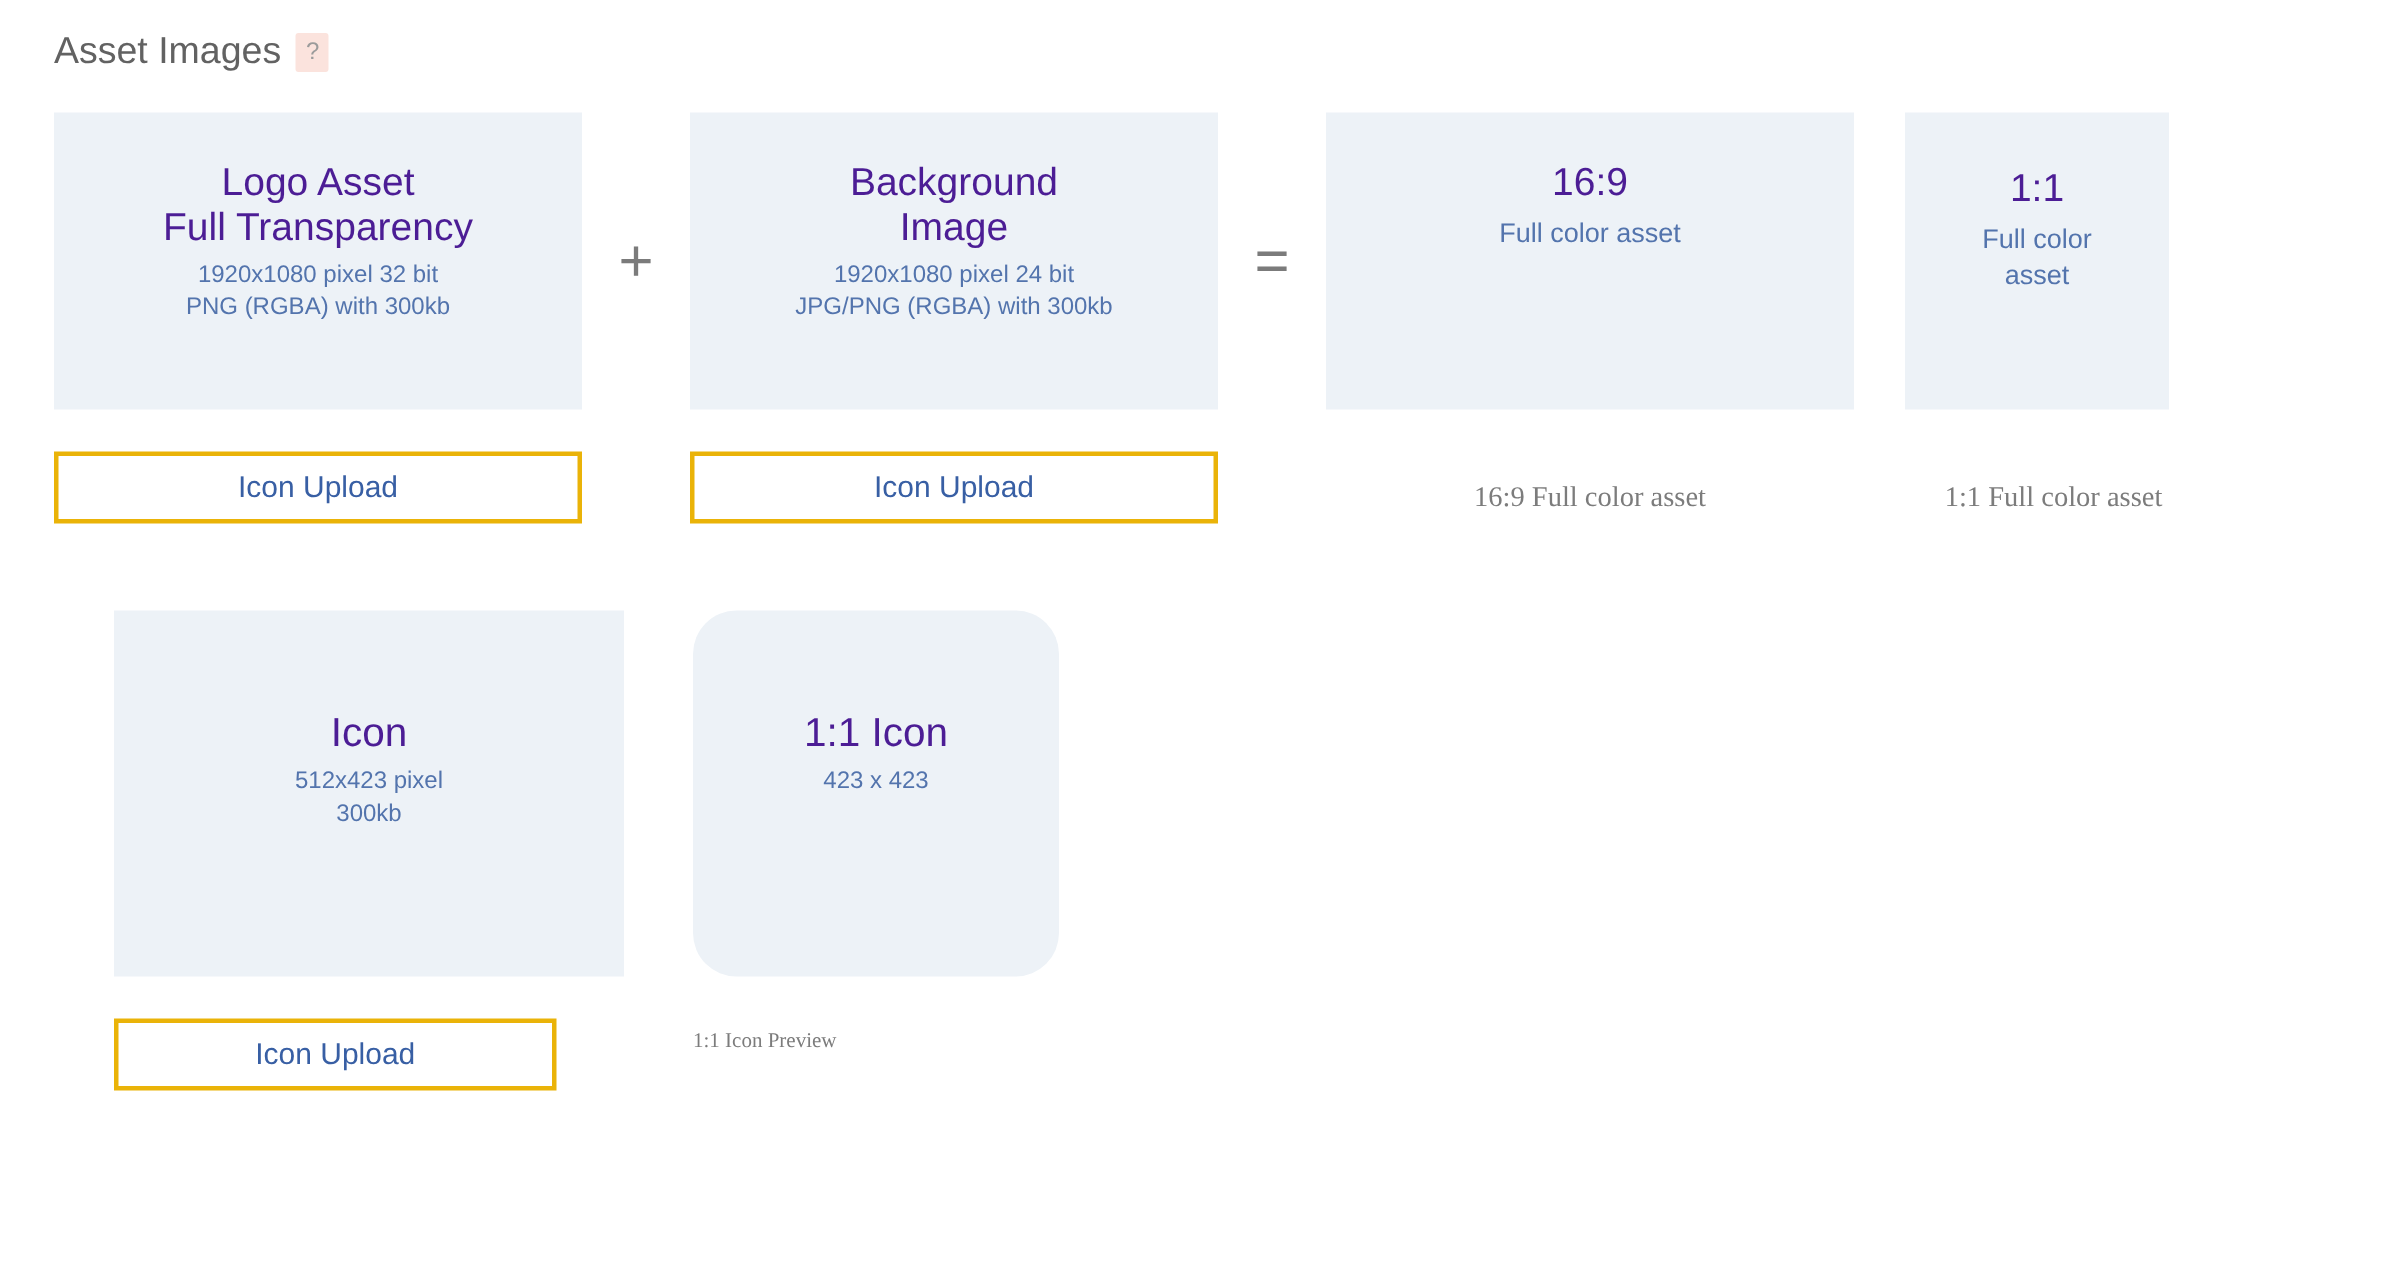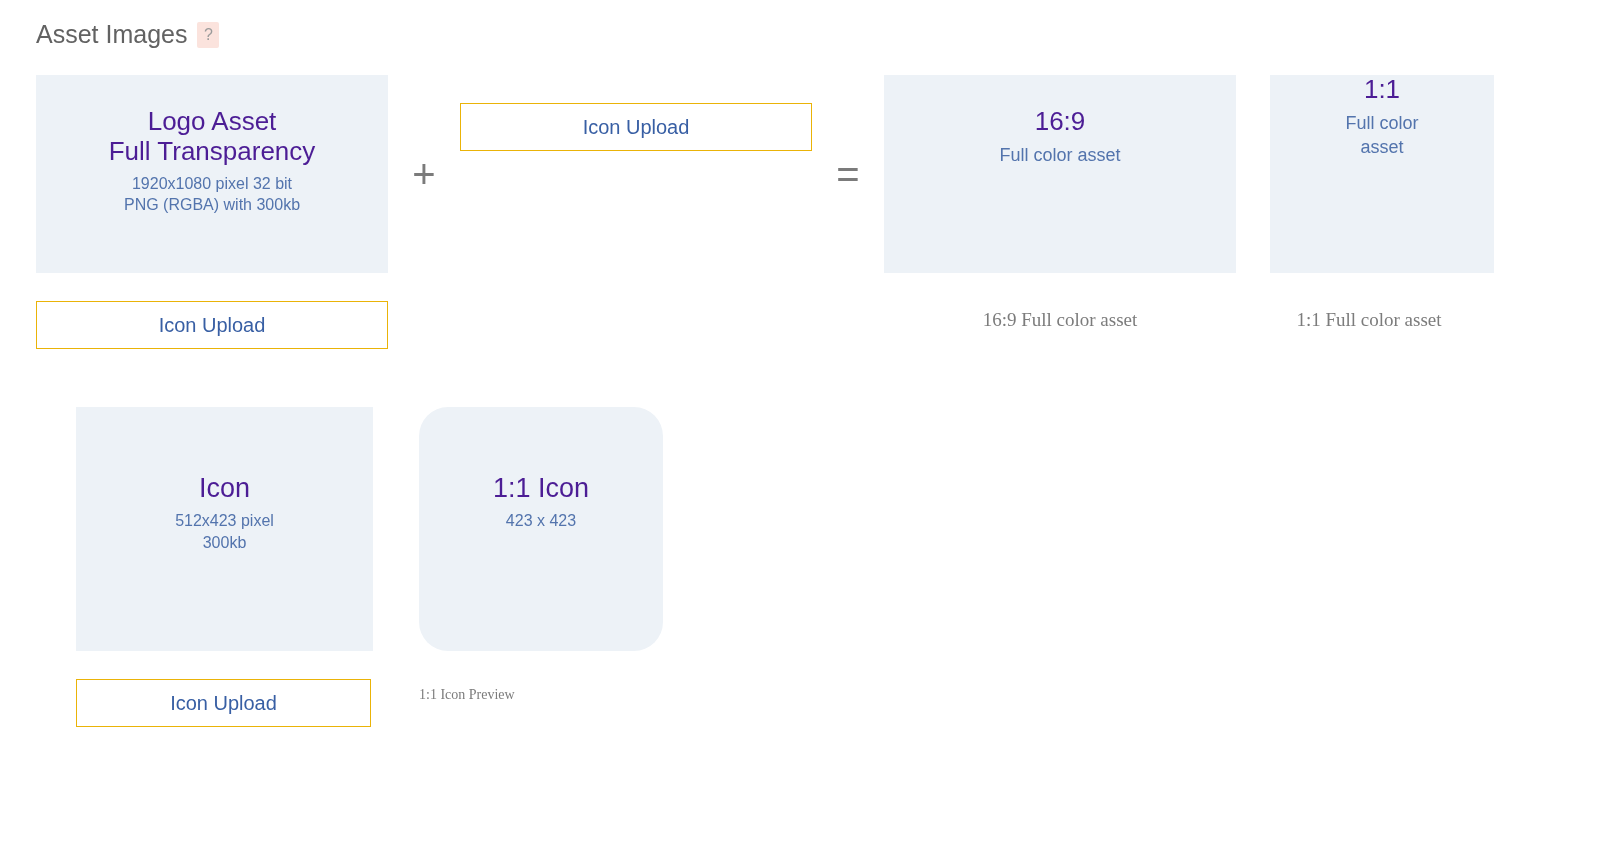--- a/index.html
+++ b/index.html
@@ -64,51 +64,51 @@
       align-items: center;
       justify-content: center;
       color: #7b7b7b;
       font-size: 40px;
       font-weight: 300;
     }
 
     
     .card-16x9 { width: 352px; height: 198px; padding-top: 32px; }
     .card-16x9 .title { font-size: 26px; }
-    .card-1x1-sm { width: 224px; height: 198px; }
+    .card-1x1-sm { width: 176px; height: 198px; padding-top: 36px; }
     .card-1x1-sm .title { font-size: 26px; }
     .op1 { width: 72px; height: 198px; }
 
     .upload-btn {
       margin-top: 28px;
       height: 48px;
-      border: 1px solid #eab308;
+      border: 3px solid #eab308;
       background: #ffffff;
       color: #385fa4;
       font-size: 20px;
       font-family: inherit;
       cursor: pointer;
       width: 352px;
     }
     .upload-btn.small { width: 295px; }
 
     .caption {
-      margin-top: 36px;
+      margin-top: 48px;
       text-align: center;
       color: #7c7c7c;
       font-family: Georgia, "Times New Roman", serif;
       font-size: 19px;
     }
     .caption.w16x9 { width: 352px; }
     .caption.w1x1  { width: 198px; }
 
     
     .row2 { margin-top: 58px; }
     .row2 .col { display: flex; flex-direction: column; }
-    .card-icon { width: 297px; height: 244px; padding-top: 66px; }
+    .card-icon { width: 340px; height: 244px; padding-top: 66px; }
     .card-icon .title { font-size: 27px; }
     .card-icon-preview { width: 244px; height: 244px; padding-top: 66px; border-radius: 29px; }
     .card-icon-preview .title { font-size: 27px; }
 
     .caption2 {
       margin-top: 36px;
       color: #7c7c7c;
       font-family: Georgia, "Times New Roman", serif;
       font-size: 14px;
     }
@@ -136,20 +136,30 @@
         <span>1920x1080 pixel 32 bit</span><br>
         <span>PNG (RGBA) with 300kb</span>
       </div>
     </div>
     <button class="upload-btn">Icon Upload</button>
   </div>
 
   <div class="op op1">+</div>
 
   <div class="col">
+    <div class="card card-16x9">
+      <div class="title">
+        <span>Background</span><br>
+        <span>Image</span>
+      </div>
+      <div class="spec">
+        <span>1920x1080 pixel 24 bit</span><br>
+        <span>JPG/PNG (RGBA) with 300kb</span>
+      </div>
+    </div>
     <button class="upload-btn">Icon Upload</button>
   </div>
 
   <div class="op op1">=</div>
 
   <div class="col">
     <div class="card card-16x9">
       <div class="title">16:9</div>
       <div class="spec" style="font-size:18px;">Full color asset</div>
     </div>

